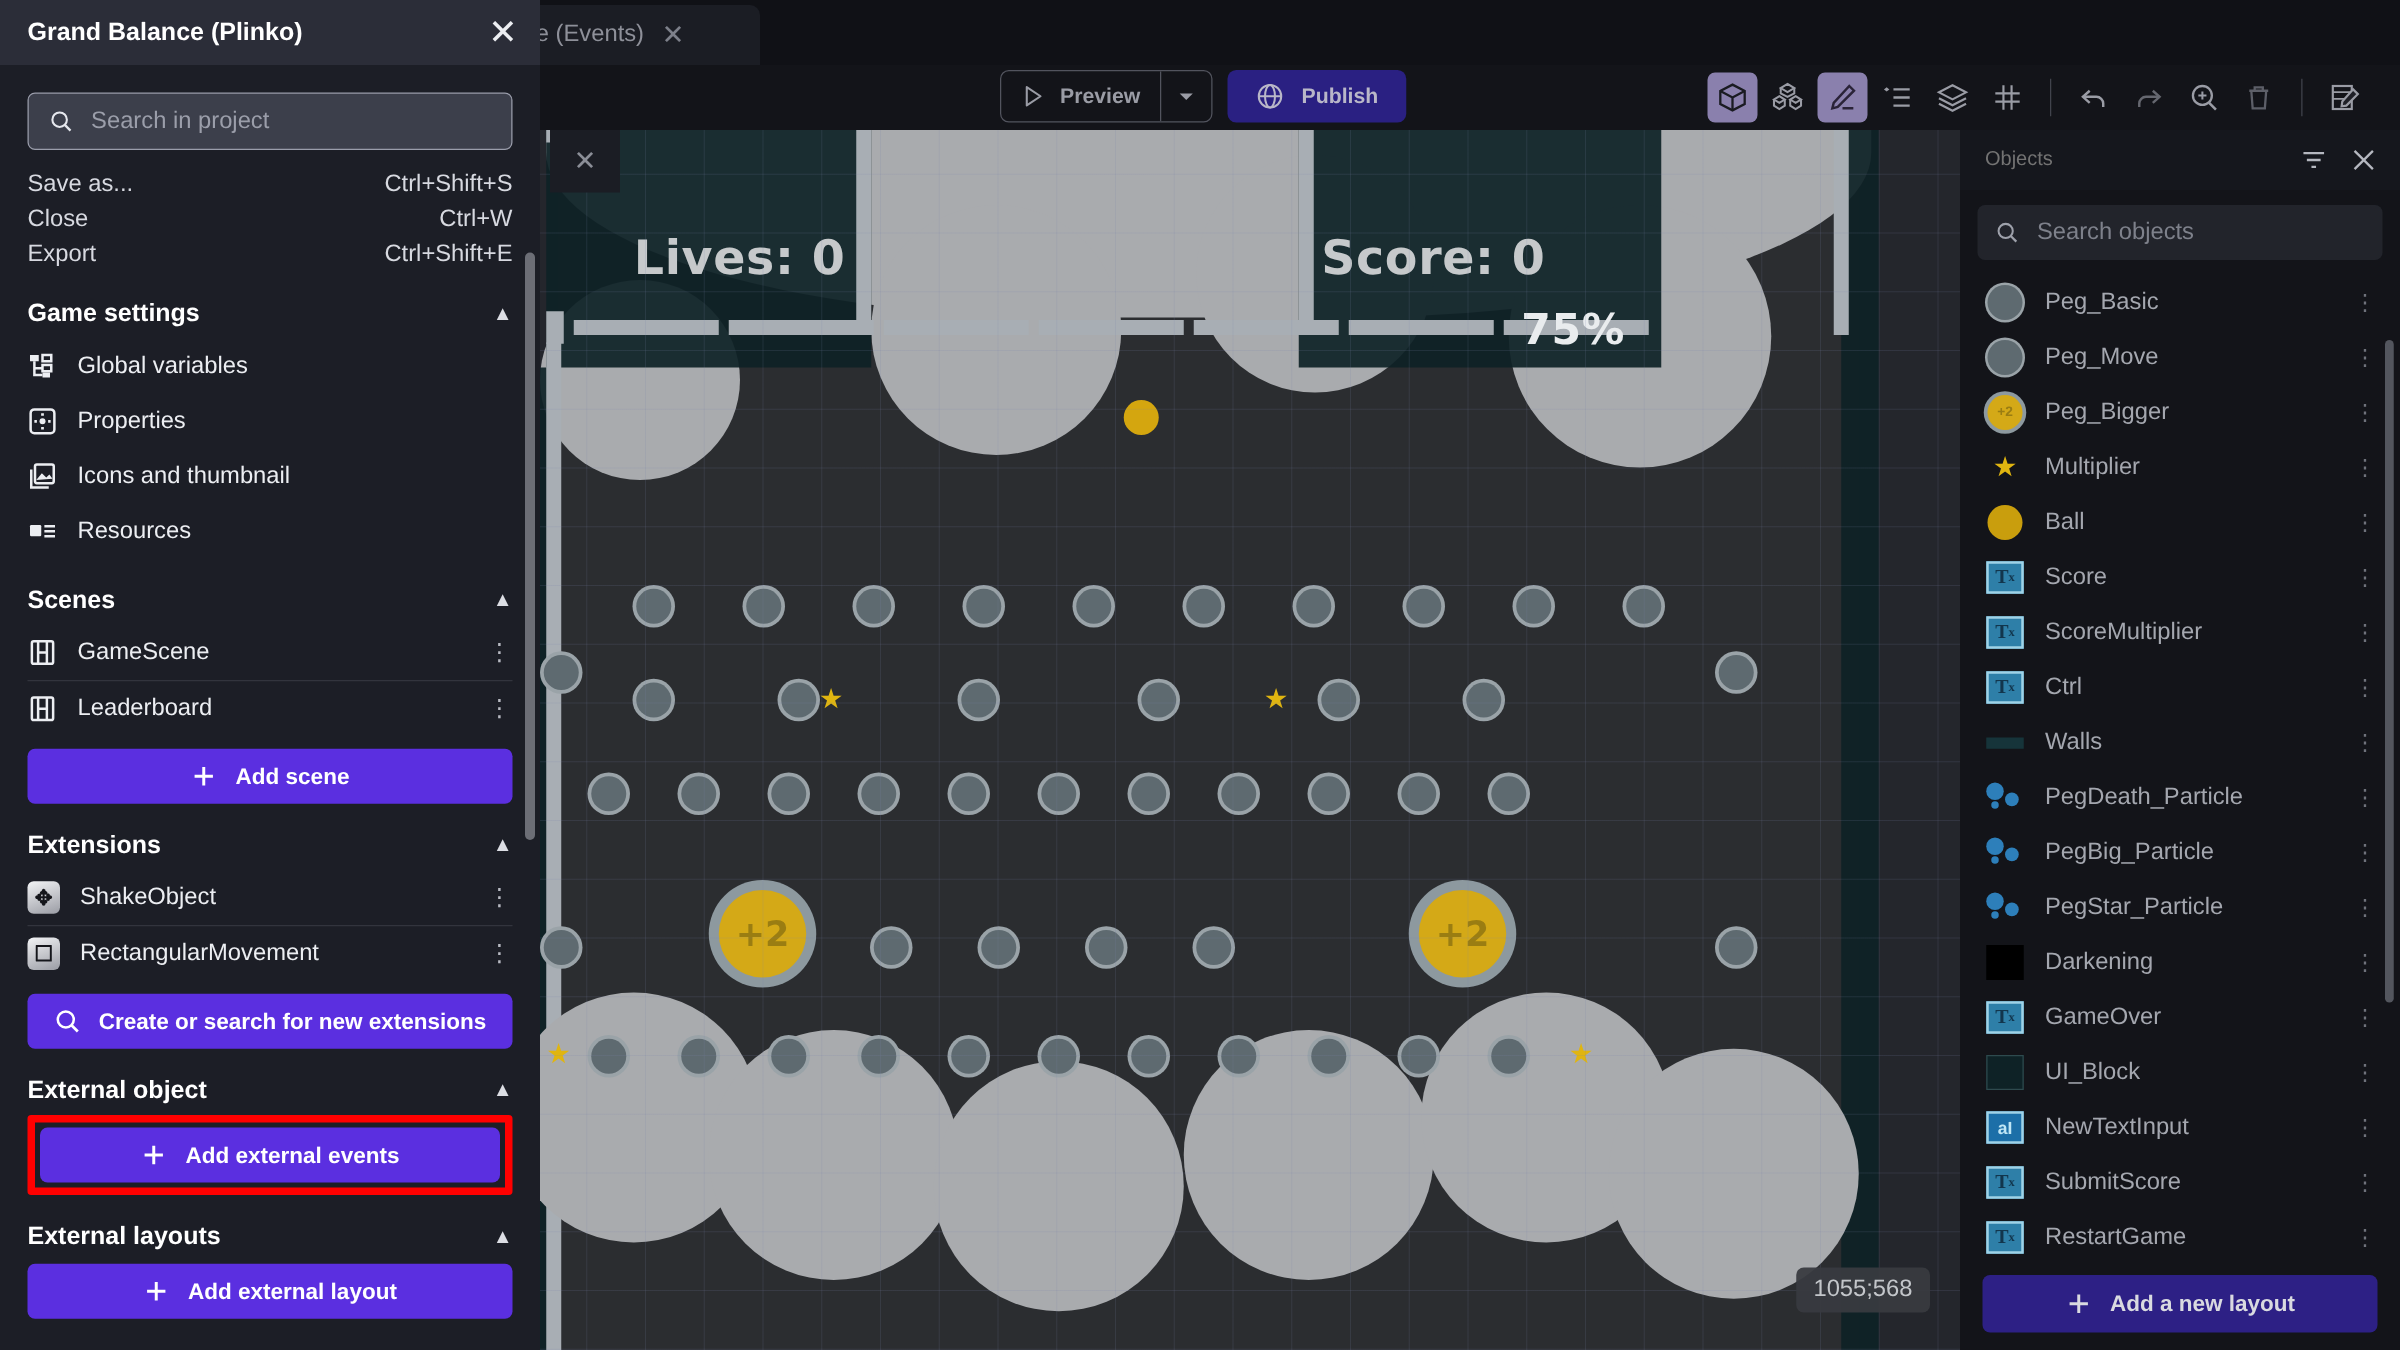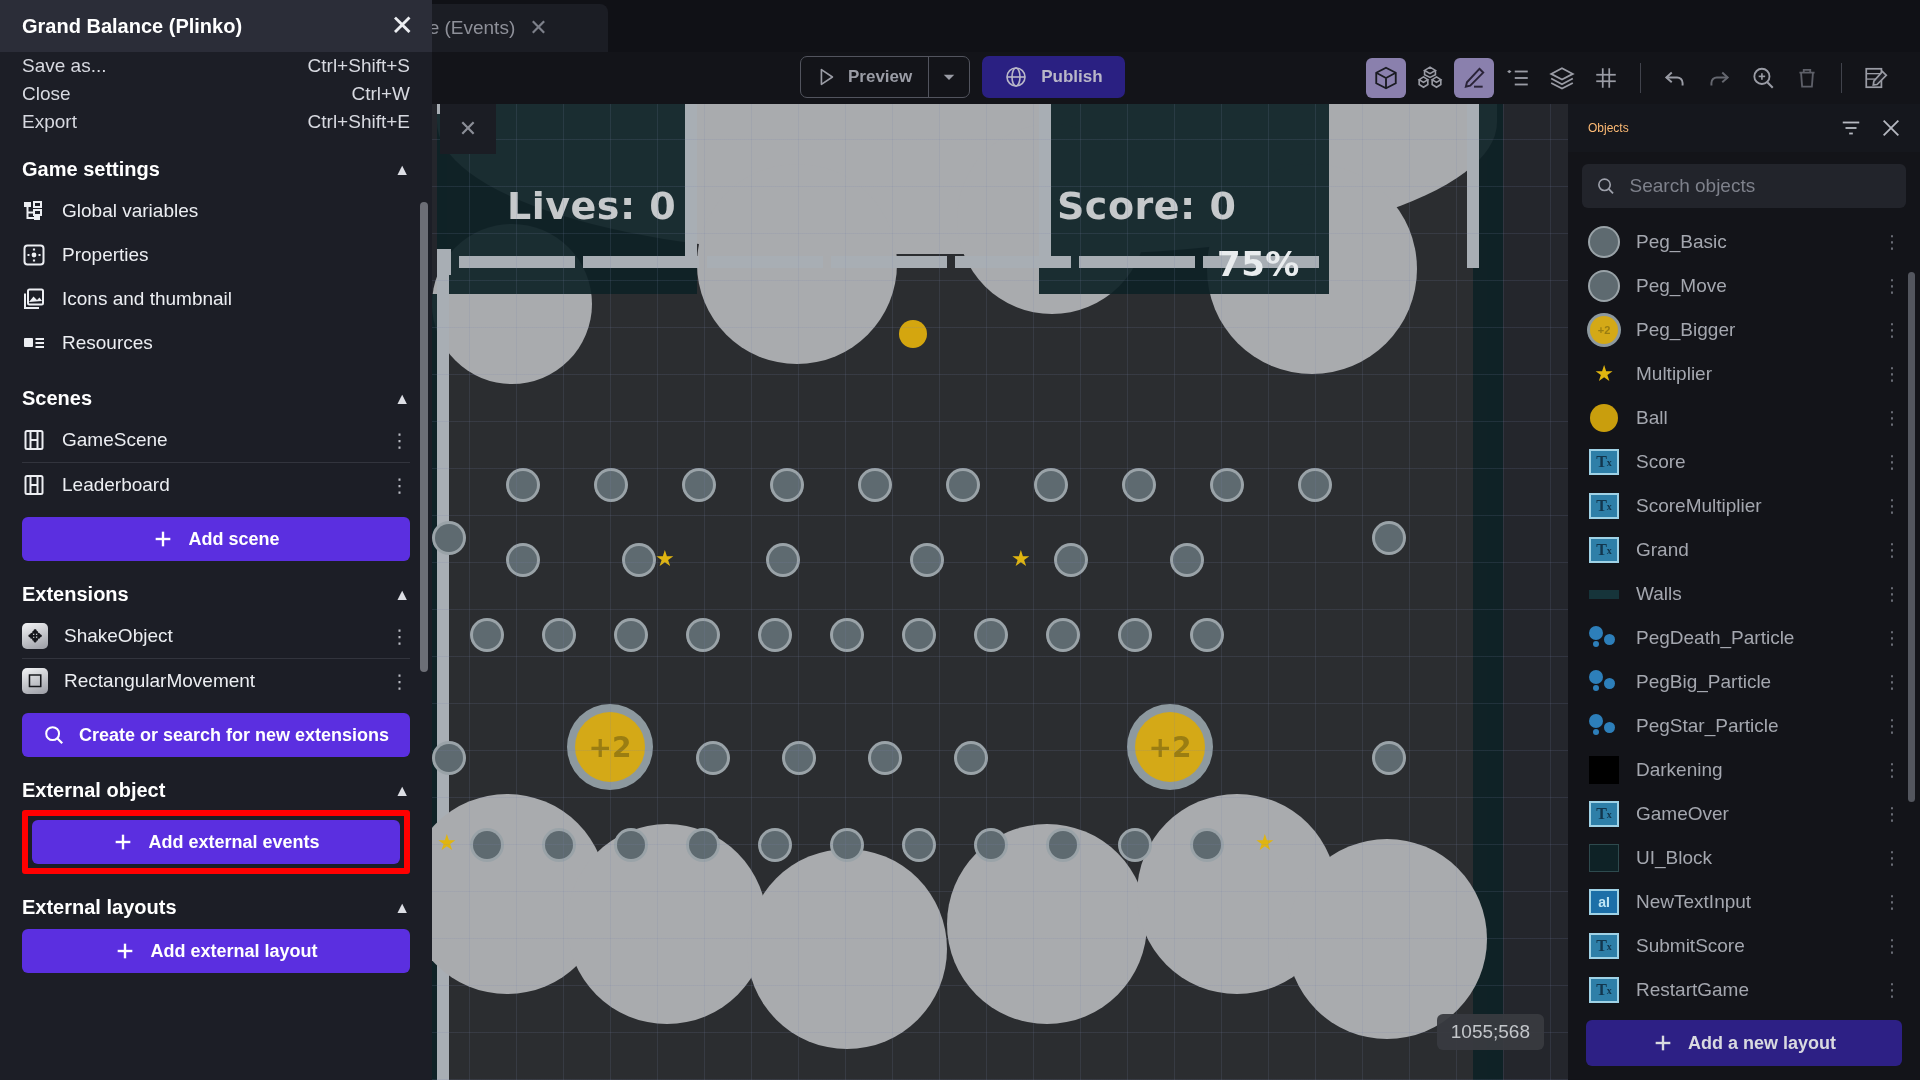--- a/index.html
+++ b/index.html
@@ -192,21 +192,21 @@
   
   .objects-panel {
     position: absolute; right: 0; top: 104px; width: 352px; height: 976px;
     background: #131419;
     display: flex; flex-direction: column;
   }
   .op-header {
     height: 48px; display: flex; align-items: center; justify-content: space-between;
     padding: 0 18px 0 20px; background: #15171d;
   }
-  .op-title { color: #fdba74; font-size: 12px; }
+  .op-title { color: #737373; font-size: 16px; }
   .op-head-icons { display: flex; align-items: center; gap: 18px; }
   .op-search {
     margin: 12px 14px 6px 14px; height: 44px;
     background: #22242b; border-radius: 6px;
     display: flex; align-items: center; gap: 14px; padding: 0 14px;
   }
   .op-search input {
     background: transparent; border: none; outline: none;
     color: #d2d4da; font-size: 19px; width: 100%;
     font-family: "Liberation Sans", sans-serif;
@@ -488,20 +488,27 @@
   <div class="canvas-close">✕</div>
   <div class="canvas-scrollbar"></div>
 
   <div class="project-panel">
     <div class="pp-header">
       <span class="pp-title">Grand Balance (Plinko)</span>
       <span class="pp-close">✕</span>
     </div>
 
     <div class="pp-body">
+      <div class="pp-search">
+        <svg width="22" height="22" viewBox="0 0 24 24">
+          <circle cx="10.5" cy="10.5" r="7" fill="none" stroke="#e6e8ee" stroke-width="2"></circle>
+          <line x1="15.5" y1="15.5" x2="21" y2="21" stroke="#e6e8ee" stroke-width="2.2"></line>
+        </svg>
+        <input type="text" placeholder="Search in project" style="">
+      </div>
 
       <div class="menu-row">
         <span>Save as...</span>
         <span class="sc">Ctrl+Shift+S</span>
       </div>
       <div class="menu-row">
         <span>Close</span>
         <span class="sc">Ctrl+W</span>
       </div>
       <div class="menu-row">
@@ -709,21 +716,21 @@
           <span class="thumb">
             <span class="t-text">T<sub style="font-size:10px">x</sub></span>
           </span>
           <span class="oname">ScoreMultiplier</span>
           <span class="odots">⋮</span>
         </div>
         <div class="obj-row">
           <span class="thumb">
             <span class="t-text">T<sub style="font-size:10px">x</sub></span>
           </span>
-          <span class="oname">Grand</span>
+          <span class="oname">Ctrl</span>
           <span class="odots">⋮</span>
         </div>
         <div class="obj-row">
           <span class="thumb">
             <span class="t-wall"></span>
           </span>
           <span class="oname">Walls</span>
           <span class="odots">⋮</span>
         </div>
         <div class="obj-row">

